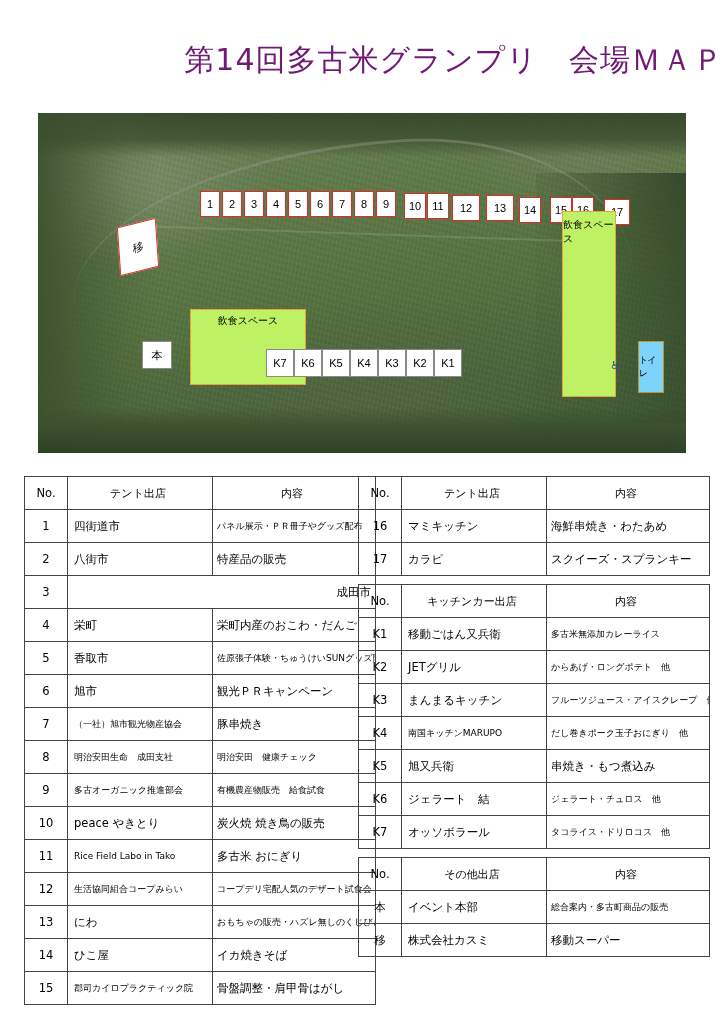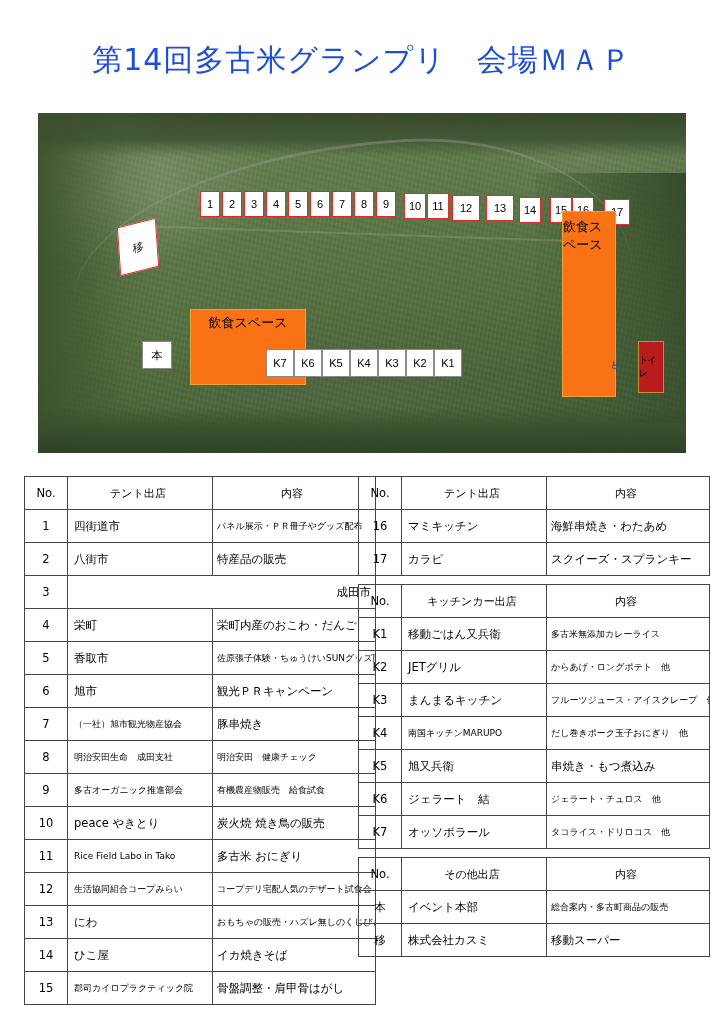--- a/index.html
+++ b/index.html
@@ -18,26 +18,26 @@
     position: relative;
     width: 724px;
     height: 1024px;
   }
   
   .title {
     position: absolute;
     top: 40px;
     left: 0;
     width: 724px;
-    text-align: center;
+    text-align: right;
     font-size: 30px;
     letter-spacing: 1px;
     font-family: "DejaVu Sans", sans-serif;
     font-weight: 400;
-    color: #1d4ed8;
+    color: #701a75;
   }
   
   .map {
     position: absolute;
     left: 38px;
     top: 113px;
     width: 648px;
     height: 340px;
     overflow: hidden;
     background: #3f5a33;
@@ -119,27 +119,27 @@
     border: 1px solid #8a8a8a;
     color: #000;
     font-size: 11px;
     display: flex;
     align-items: center;
     justify-content: center;
     box-sizing: border-box;
   }
   .area-box {
     position: absolute;
-    background: #f97316;
+    background: #bef264;
     border: 1.4px solid #e8a33a;
     box-sizing: border-box;
     display: flex;
     align-items: flex-start;
     justify-content: center;
-    font-size: 13px;
+    font-size: 10px;
     color: #000;
     padding-top: 4px;
   }
   .area-box.vert {
     align-items: flex-start;
     justify-content: center;
     padding-top: 6px;
   }
   .area-plain {
     position: absolute;
@@ -168,21 +168,21 @@
     background: #ffffff;
     border: 1.3px solid #8a8a8a;
     box-sizing: border-box;
     display: flex;
     align-items: center;
     justify-content: center;
     font-size: 11px;
   }
   .toilet-box {
     position: absolute;
-    background: #b91c1c;
+    background: #7dd3fc;
     border: 1.3px solid #c2922f;
     box-sizing: border-box;
     display: flex;
     align-items: center;
     justify-content: center;
     font-size: 9px;
     letter-spacing: -1px;
   }
   .wc-icons {
     position: absolute;

